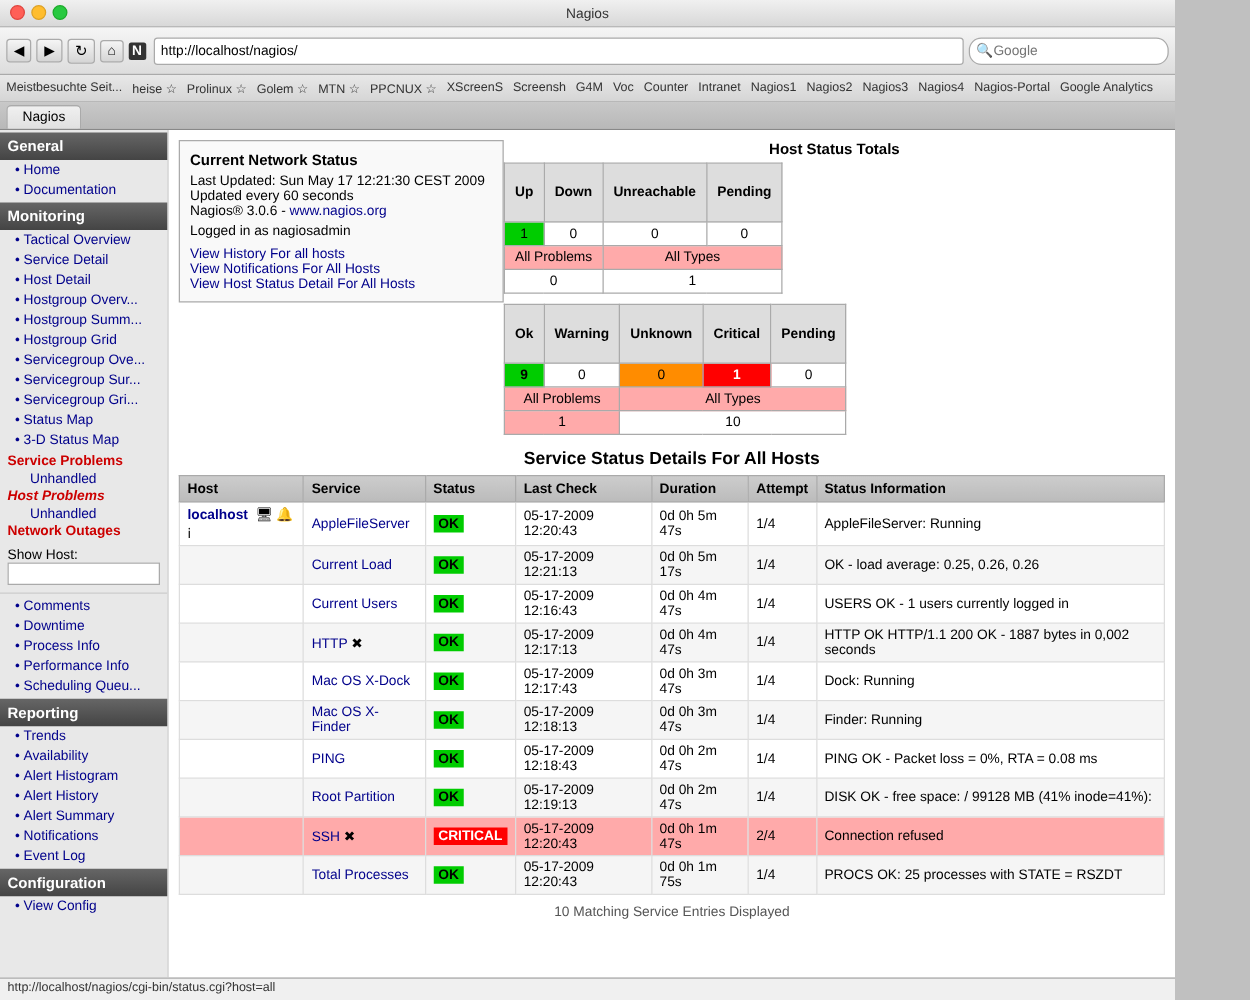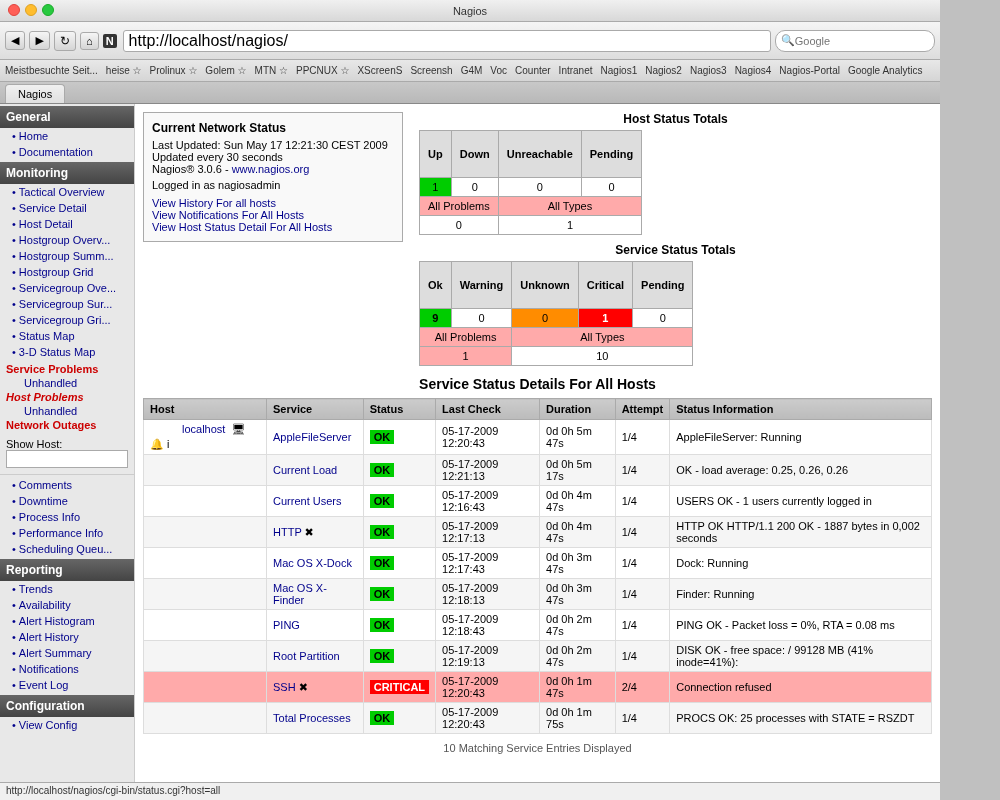--- a/index.html
+++ b/index.html
@@ -7,21 +7,21 @@
 
     
     .browser-frame { background: #e8e8e8; width: 940px; height: 800px; display: flex; flex-direction: column; }
     .title-bar { background: linear-gradient(to bottom, #f0f0f0, #d8d8d8); height: 22px; display: flex; align-items: center; justify-content: center; font-size: 11px; color: #333; border-bottom: 1px solid #aaa; }
     .traffic-lights { display: flex; gap: 5px; position: absolute; left: 8px; top: 4px; }
     .traffic-light { width: 12px; height: 12px; border-radius: 50%; }
     .tl-red { background: #ff5f57; border: 1px solid #e0443e; }
     .tl-yellow { background: #ffbd2e; border: 1px solid #dea123; }
     .tl-green { background: #28c940; border: 1px solid #1aab29; }
     .toolbar { background: linear-gradient(to bottom, #f5f5f5, #ddd); height: 38px; display: flex; align-items: center; padding: 0 5px; gap: 4px; border-bottom: 1px solid #aaa; position: relative; }
-    .address-bar { flex: 1; height: 22px; border: 1px solid #aaa; border-radius: 3px; padding: 0 5px; font-size: 16px; background: white; }
+    .address-bar { flex: 1; height: 22px; border: 1px solid #aaa; border-radius: 3px; padding: 0 5px; font-size: 11px; background: white; }
     .bookmarks-bar { background: linear-gradient(to bottom, #e8e8e8, #d5d5d5); height: 22px; display: flex; align-items: center; padding: 0 5px; gap: 8px; border-bottom: 1px solid #aaa; font-size: 10px; overflow: hidden; }
     .bookmark-item { color: #333; text-decoration: none; white-space: nowrap; cursor: pointer; }
     .tab-bar { background: linear-gradient(to bottom, #c8c8c8, #b8b8b8); height: 22px; display: flex; align-items: flex-end; padding: 0 5px; border-bottom: 1px solid #888; }
     .tab { background: linear-gradient(to bottom, #f0f0f0, #e0e0e0); border: 1px solid #aaa; border-bottom: none; border-radius: 4px 4px 0 0; padding: 3px 12px; font-size: 11px; cursor: pointer; }
 
     
     .browser-content { display: flex; flex: 1; overflow: hidden; }
 
     
     .sidebar { width: 135px; background: #e8e8e8; border-right: 1px solid #ccc; overflow-y: auto; flex-shrink: 0; }
@@ -54,21 +54,21 @@
     .section-title { font-size: 14px; font-weight: bold; text-align: center; margin: 10px 0 6px; }
     .service-table { width: 100%; border-collapse: collapse; font-size: 11px; }
     .service-table th { background: linear-gradient(to bottom, #cccccc, #bbbbbb); border: 1px solid #aaa; padding: 4px 6px; text-align: left; cursor: pointer; }
     .service-table td { border: 1px solid #ddd; padding: 3px 6px; }
     .service-table tr:nth-child(even) td { background: #f5f5f5; }
     .service-table tr:nth-child(odd) td { background: white; }
     .status-ok { background: #00cc00 !important; color: black; font-weight: bold; padding: 1px 4px; }
     .status-critical { background: #ff0000 !important; color: white; font-weight: bold; padding: 1px 4px; }
     .row-critical td { background: #ffaaaa !important; }
     .service-link { color: #00008b; text-decoration: none; }
-    .host-cell { font-weight: normal; margin-left: 32px; }
+    .host-cell { font-weight: bold; }
     .footer-text { text-align: center; margin-top: 8px; font-size: 11px; color: #555; }
     .status-bar { background: #f0f0f0; border-top: 1px solid #aaa; padding: 2px 6px; font-size: 10px; color: #333; height: 18px; }
 
     .n-icon { display: inline-block; background: #333; color: white; font-weight: bold; font-size: 11px; padding: 1px 3px; border-radius: 2px; margin-right: 2px; }
     .nav-btn { background: linear-gradient(to bottom, #f5f5f5, #d5d5d5); border: 1px solid #aaa; border-radius: 3px; padding: 2px 5px; cursor: pointer; font-size: 11px; }
     .reload-btn { background: linear-gradient(to bottom, #f5f5f5, #d5d5d5); border: 1px solid #aaa; border-radius: 3px; padding: 2px 5px; cursor: pointer; font-size: 12px; }
   </style>
 </head>
 <body>
 
@@ -169,26 +169,26 @@
       <div class="sidebar-item with-dot">Alert Summary</div>
       <div class="sidebar-item with-dot">Notifications</div>
       <div class="sidebar-item with-dot">Event Log</div>
 
       <div class="sidebar-section-header">Configuration</div>
       <div class="sidebar-item with-dot">View Config</div>
     </div>
 
     <div class="main-content">
 
-      <div style="display:flex; gap:16px; align-items:flex-start; margin-bottom:10px;">
+      <div style="display:flex; align-items:flex-start; margin-bottom:10px;">
 
         <div class="status-box">
           <h3>Current Network Status</h3>
           <div>Last Updated: Sun May 17 12:21:30 CEST 2009</div>
-          <div>Updated every 30 seconds</div>
+          <div>Updated every 60 seconds</div>
           <div style="margin-bottom:4px;">
             <span>Nagios® 3.0.6 -</span>
             <a href="#">www.nagios.org</a>
           </div>
           <div style="margin-bottom:6px;">Logged in as nagiosadmin</div>
           <div><a href="#">View History For all hosts</a></div>
           <div><a href="#">View Notifications For All Hosts</a></div>
           <div><a href="#">View Host Status Detail For All Hosts</a></div>
         </div>
 
@@ -218,21 +218,20 @@
                 </tr>
                 <tr>
                   <td colspan="2">0</td>
                   <td colspan="2">1</td>
                 </tr>
               </tbody>
             </table>
           </div>
 
           <div>
-            <div class="totals-table-title">Service Status Totals</div>
             <table class="totals-table">
               <thead>
                 <tr>
                   <th>Ok</th>
                   <th>Warning</th>
                   <th>Unknown</th>
                   <th>Critical</th>
                   <th>Pending</th>
                 </tr>
               </thead>

